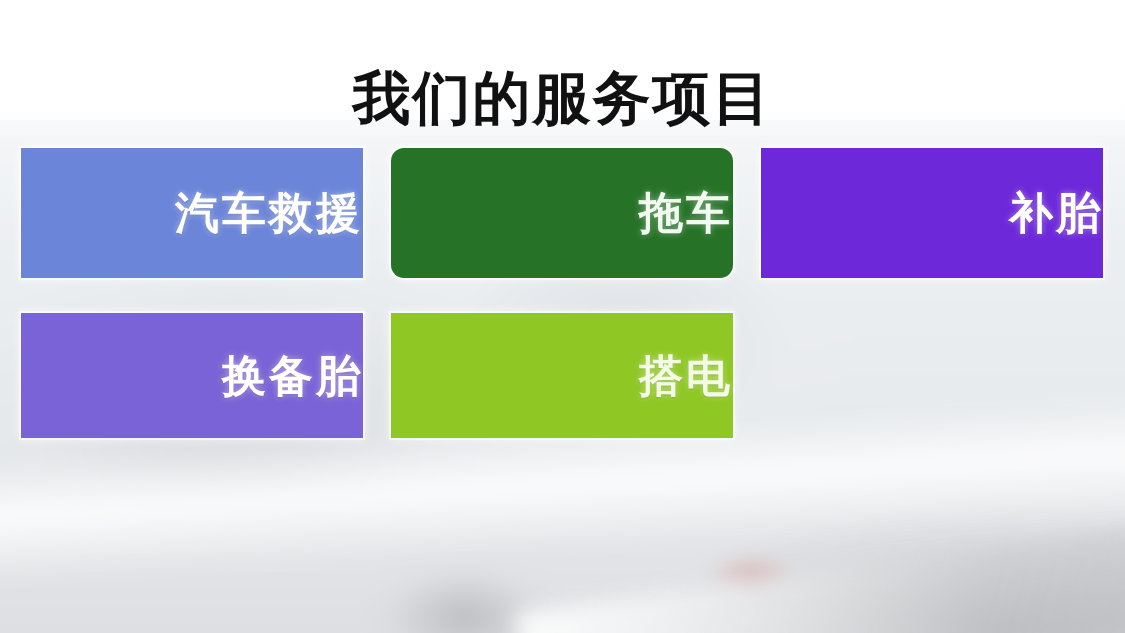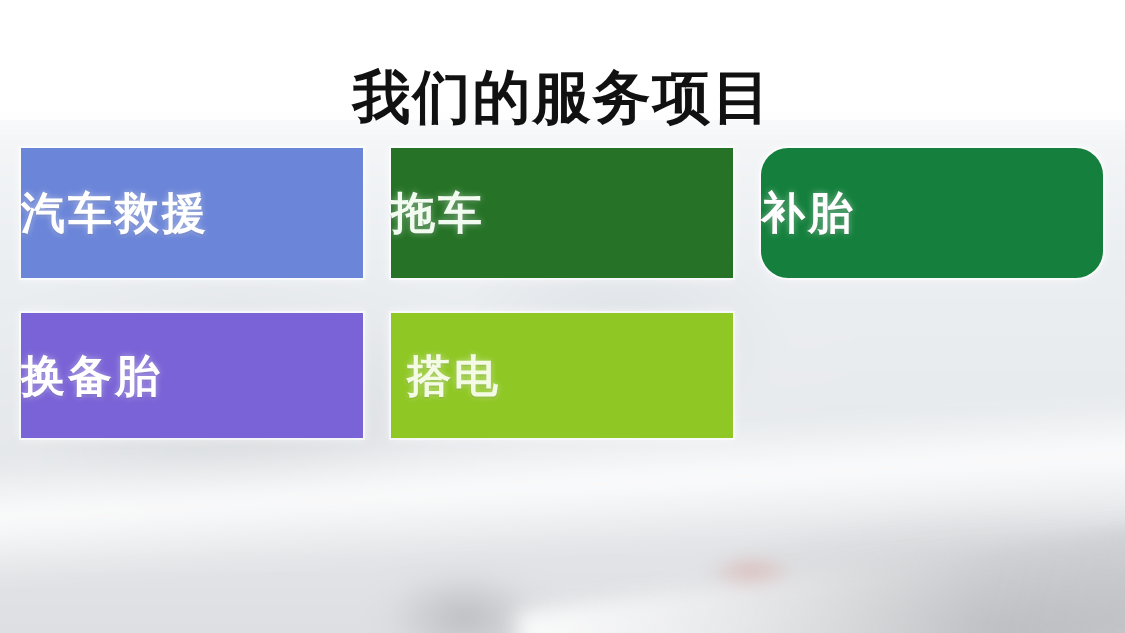--- a/index.html
+++ b/index.html
@@ -92,21 +92,20 @@
     top: 22px;
     width: 1125px;
     z-index: 2;
     text-align: center;
     font-size: 58px;
     line-height: 74px;
     font-weight: bold;
     color: #111111;
     letter-spacing: 2px;
     white-space: nowrap;
-    font-family: Liberation Serif, serif;
   }
 
   
   .tile-grid {
     position: absolute;
     left: 21px;
     top: 148px;
     width: 1082px;
     height: 450px;
     z-index: 2;
@@ -114,21 +113,21 @@
     grid-template-columns: 342px 342px 342px;
     grid-template-rows: 130px 125px 125px;
     column-gap: 28px;
     row-gap: 35px;
   }
 
   .tile {
     position: relative;
     display: flex;
     align-items: center;
-    justify-content: flex-start;
+    justify-content: flex-end;
     box-shadow: 0 0 0 2px rgba(255,255,255,0.55), 0 0 9px 2px rgba(255,255,255,0.55);
   }
 
   .tile-label {
     font-family: "DejaVu Sans", "Liberation Sans", sans-serif;
     font-weight: bold;
     font-size: 44px;
     line-height: 1;
     letter-spacing: 3px;
     white-space: nowrap;
@@ -147,26 +146,26 @@
   <div class="header-band"></div>
 
   <h1 class="page-title" style="color: rgb(17, 17, 17);">我们的服务项目</h1>
 
   <div class="tile-grid">
 
     <div class="tile" style="background-color: rgb(107, 133, 216);">
       <span class="tile-label" style="color: rgb(255, 255, 255);">汽车救援</span>
     </div>
 
-    <div class="tile" style="background-color: rgb(38, 115, 39);">
+    <div class="tile" style="background-color: rgb(38, 115, 39); border-radius: 13px;">
       <span class="tile-label" style="color: rgb(242, 251, 239);">拖车</span>
     </div>
 
 
-    <div class="tile" style="background-color: #15803d; border-radius: 27px;">
+    <div class="tile" style="background-color: #6d28d9;">
       <span class="tile-label" style="color: rgb(255, 255, 255);">补胎</span>
     </div>
 
     <div class="tile" style="background-color: rgb(122, 99, 214);">
       <span class="tile-label" style="color: #ffffff;">换备胎</span>
     </div>
 
 
     <div class="tile" style="background-color: rgb(143, 199, 36);">
       <span class="tile-label" style="color: rgb(244, 251, 228); margin-left: 16px;">搭电</span>

